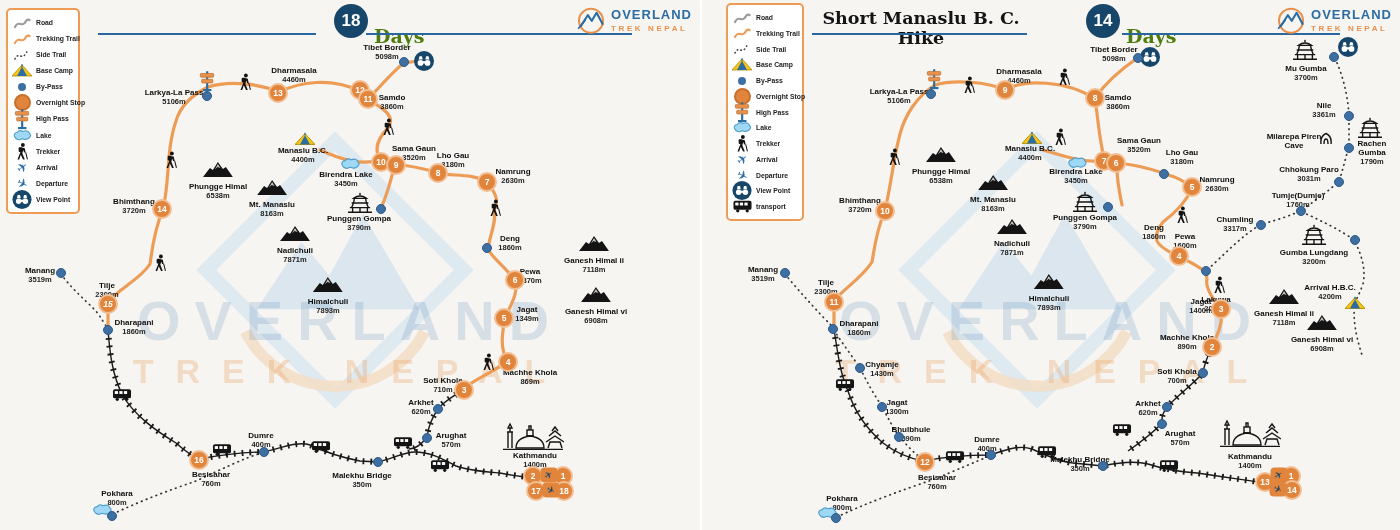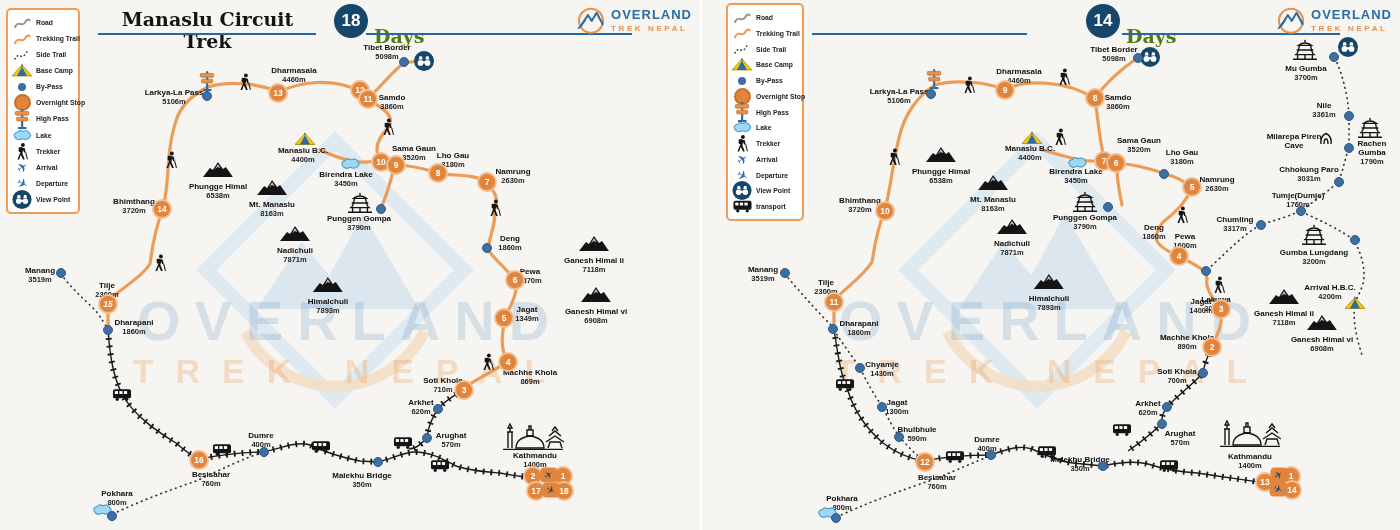--- a/index.html
+++ b/index.html
@@ -441,21 +441,20 @@
           <span class="nm">Pokhara</span>
           <span class="el">800m</span>
         </div>
         <div class="mk mk-lake" style="left: 102px; top: 510px;">
           <svg width="21" height="13" viewBox="0 0 22 13">
             <path d="M3 8 Q1 4 6 3 Q8 0 12 2 Q18 0 19 4 Q22 6 19 9 Q16 12 11 10 Q6 13 3 8 Z" fill="#9FD8F5" stroke="#4E9CC9" stroke-width="1.2"></path>
           </svg>
         </div>
         <div class="mk mk-bypass" style="left: 112px; top: 516px;"></div>
       </div>
-    <div class="hdr-title">Manaslu Circuit Trek</div>
     <div class="rule title-rule"></div>
     <div class="day-circle">18</div>
     <div class="hdr-days">Days</div>
     <div class="rule days-rule"></div>
     <div class="logo">
       <svg width="32" height="32" viewBox="0 0 40 40">
         <circle cx="20" cy="21" r="15" fill="none" stroke="#E8914D" stroke-width="2.6"></circle>
         <path d="M7 28 L16 14 L21 21 L27 11 L35 26" fill="none" stroke="#2B6CA3" stroke-width="2.6" stroke-linejoin="round"></path>
         <path d="M4 31 L13 20" fill="none" stroke="#2B6CA3" stroke-width="2.2"></path>
       </svg>
@@ -984,21 +983,21 @@
         <div class="mk mk-place" style="left: 195px; top: 407px;">
           <span class="nm">Jagat</span>
           <span class="el">1300m</span>
         </div>
         <div class="mk mk-bypass" style="left: 180px; top: 407px;"></div>
         <div class="mk mk-place" style="left: 446px; top: 408px;">
           <span class="nm">Arkhet</span>
           <span class="el">620m</span>
         </div>
         <div class="mk mk-bypass" style="left: 465px; top: 407px;"></div>
-        <div class="mk mk-place" style="left: 215px; top: 434px;">
+        <div class="mk mk-place" style="left: 209px; top: 434px;">
           <span class="nm">Bhulbhule</span>
           <span class="el">590m</span>
         </div>
         <div class="mk mk-bypass" style="left: 197px; top: 437px;"></div>
         <div class="mk mk-place" style="left: 478px; top: 438px;">
           <span class="nm">Arughat</span>
           <span class="el">570m</span>
         </div>
         <div class="mk mk-bypass" style="left: 460px; top: 424px;"></div>
         <div class="mk mk-bus" style="left: 420px; top: 430px;">
@@ -1085,20 +1084,21 @@
           <span class="nm">Pokhara</span>
           <span class="el">800m</span>
         </div>
         <div class="mk mk-lake" style="left: 125px; top: 513px;">
           <svg width="21" height="13" viewBox="0 0 22 13">
             <path d="M3 8 Q1 4 6 3 Q8 0 12 2 Q18 0 19 4 Q22 6 19 9 Q16 12 11 10 Q6 13 3 8 Z" fill="#9FD8F5" stroke="#4E9CC9" stroke-width="1.2"></path>
           </svg>
         </div>
         <div class="mk mk-bypass" style="left: 134px; top: 518px;"></div>
       </div>
+    <div class="hdr-title">Short Manaslu B. C. Hike</div>
     <div class="rule title-rule"></div>
     <div class="day-circle">14</div>
     <div class="hdr-days">Days</div>
     <div class="rule days-rule"></div>
     <div class="logo">
       <svg width="32" height="32" viewBox="0 0 40 40">
         <circle cx="20" cy="21" r="15" fill="none" stroke="#E8914D" stroke-width="2.6"></circle>
         <path d="M7 28 L16 14 L21 21 L27 11 L35 26" fill="none" stroke="#2B6CA3" stroke-width="2.6" stroke-linejoin="round"></path>
         <path d="M4 31 L13 20" fill="none" stroke="#2B6CA3" stroke-width="2.2"></path>
       </svg>

